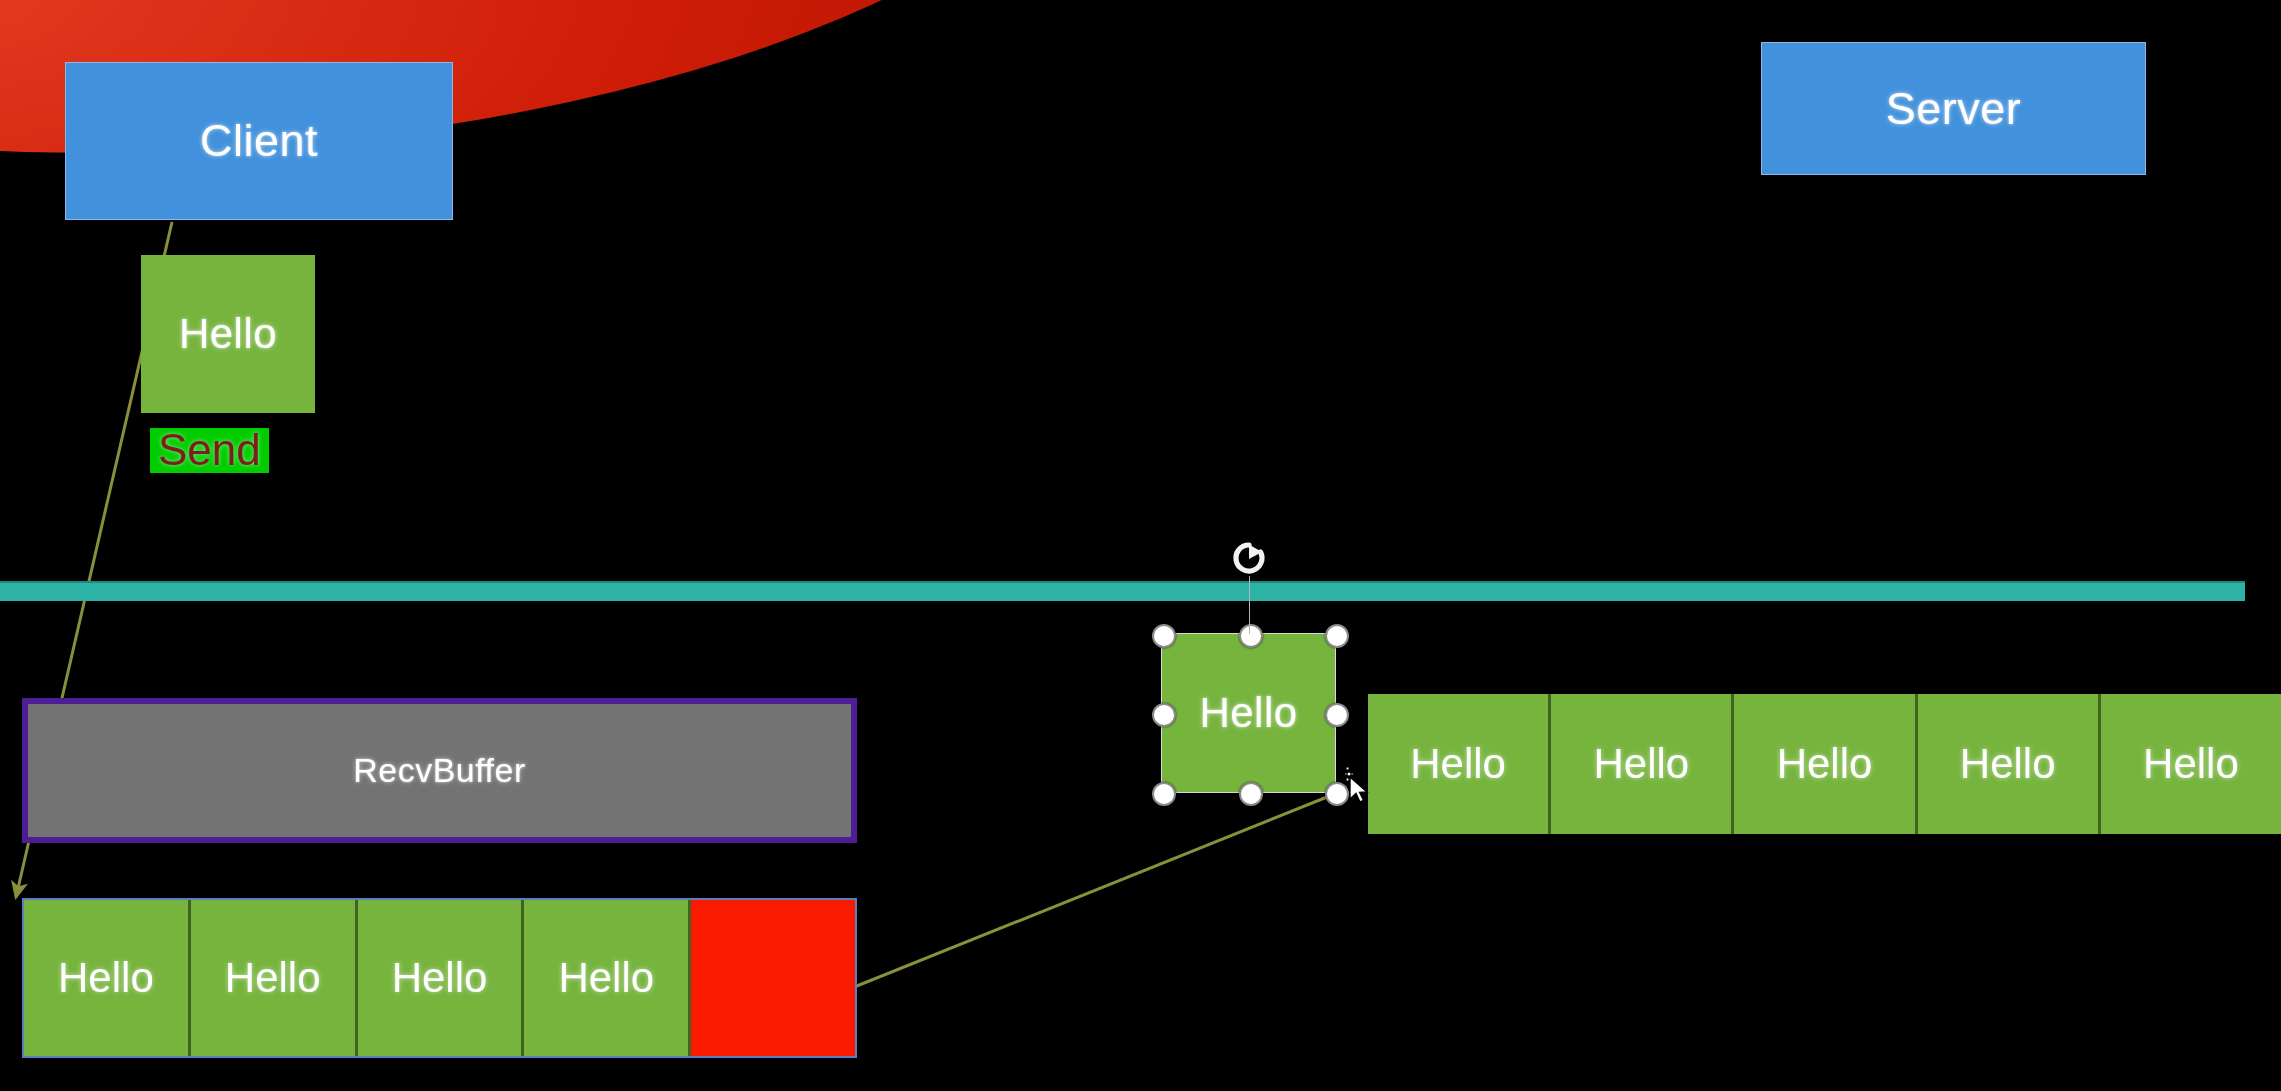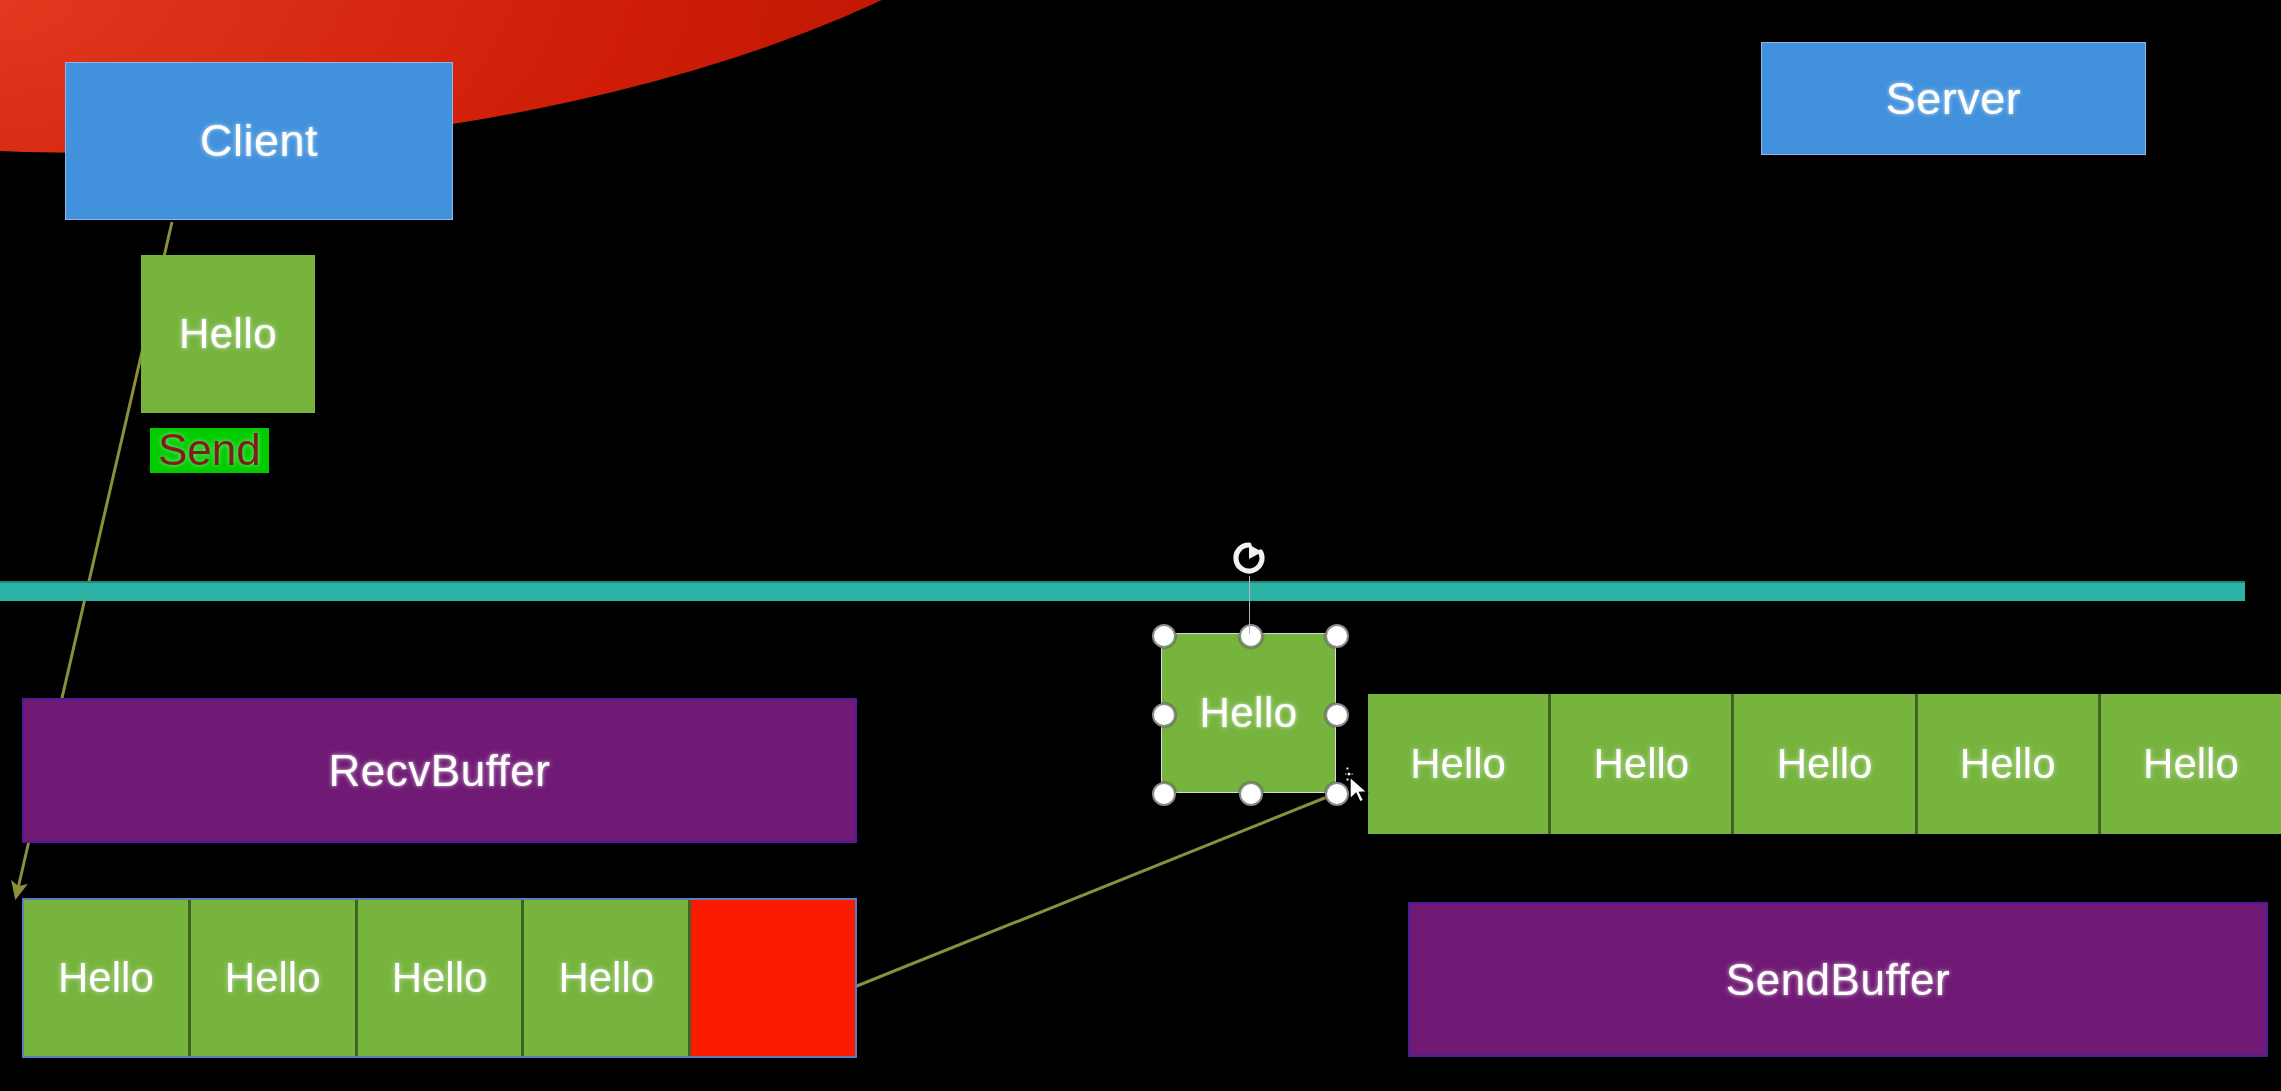--- a/index.html
+++ b/index.html
@@ -49,23 +49,23 @@
     font-size: 45px;
     margin-left: 32px;
   }
 
   .green-box {
     background: #76B43E;
     font-size: 42px;
   }
 
   .red-box {
-    background: #701a75;
-    border: 2px solid #4c1d95;
-    font-size: 44px;
+    background: #737373;
+    border: 6px solid #4c1d95;
+    font-size: 34px;
   }
 
   .send-label {
     position: absolute;
     background: #00CC00;
     color: #7f1d1d;
     font-size: 44px;
     line-height: 1.02;
     padding: 0 8px;
     text-shadow: 0 0 5px rgba(255,255,255,0.55);
@@ -179,39 +179,36 @@
 
     <path d="M172,222 L16,897" stroke="#8A8F3C" stroke-width="3" fill="none" marker-end="url(#arrowhead)"></path>
 
     <path d="M1337,793 L822,1000" stroke="#8A8F3C" stroke-width="3" fill="none"></path>
   </svg>
 
   <div class="shape blue-box" style="left:33px; top:62px; width:388px; height:158px;">
     <span>Client</span>
   </div>
 
-  <div class="shape blue-box" style="left:1729px; top:42px; width:385px; height:113px;">
+  <div class="shape blue-box" style="left:1729px; top:42px; width:385px; height:133px;">
     <span>Server</span>
   </div>
 
   <div class="shape green-box" style="left:141px; top:255px; width:174px; height:158px;">
     <span>Hello</span>
   </div>
 
   <div class="send-label" style="left:150px; top:428px;">Send</div>
 
   <div class="teal-line" style="left:0px; top:581px; width:2245px; height:18px;"></div>
 
   <div class="shape red-box" style="left:22px; top:698px; width:835px; height:145px;">
     <span>RecvBuffer</span>
   </div>
 
-  <div class="shape red-box" style="left:1408px; top:902px; width:860px; height:155px;">
-    <span>SendBuffer</span>
-  </div>
 
   <div class="cell-row" id="send-queue" style="left:1368px; top:694px; width:913px; height:140px;">
       <div class="cell" style="flex: 1 1 0px;">
         <span>Hello</span>
       </div>
       <div class="cell" style="flex: 1 1 0px;">
         <span>Hello</span>
       </div>
       <div class="cell" style="flex: 1 1 0px;">
         <span>Hello</span>

